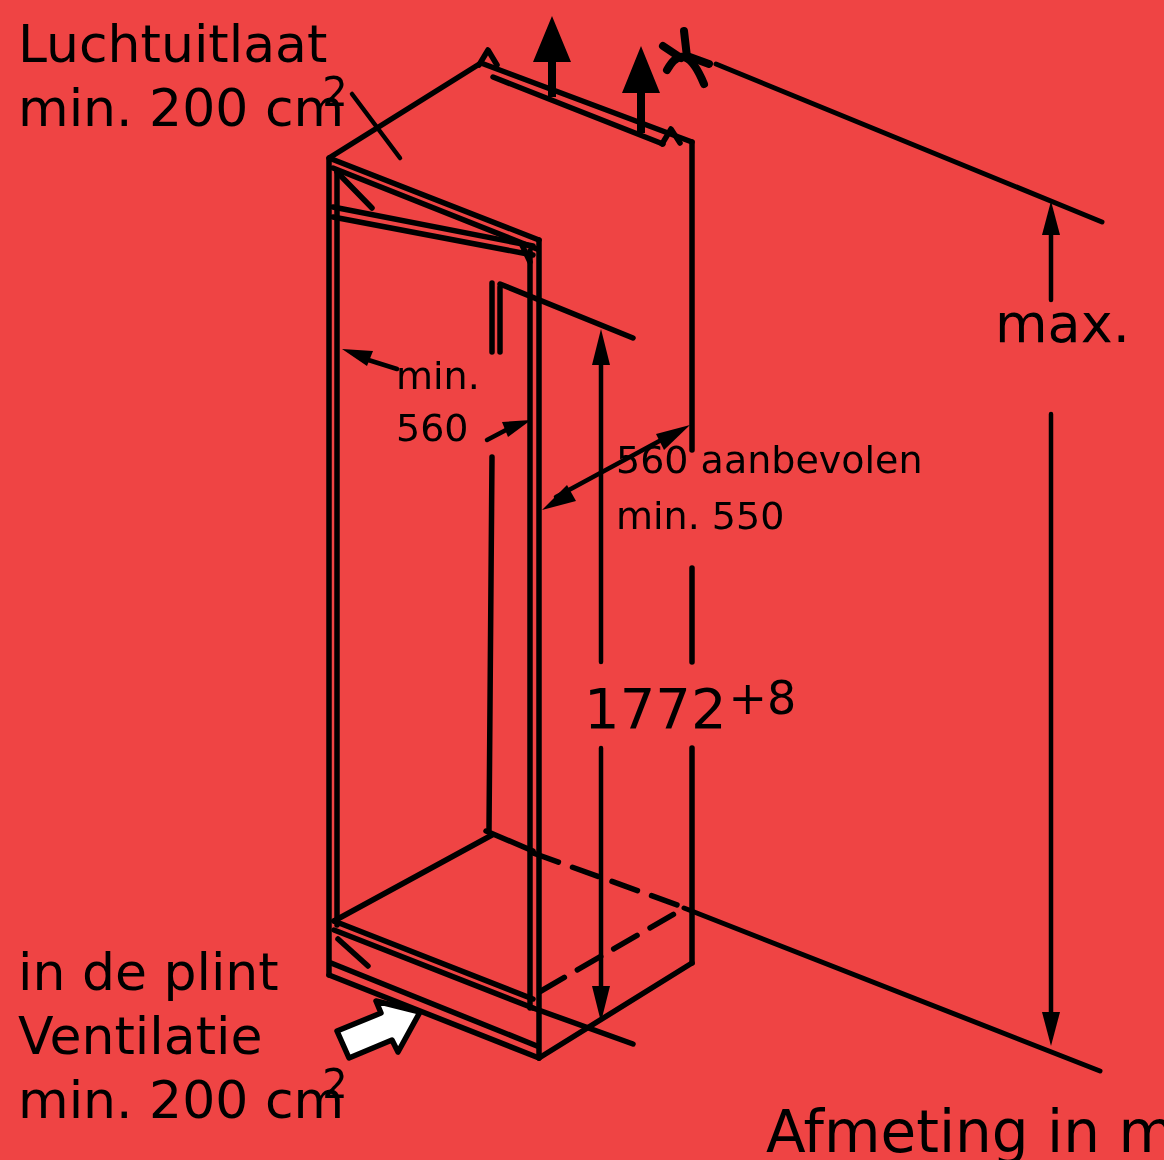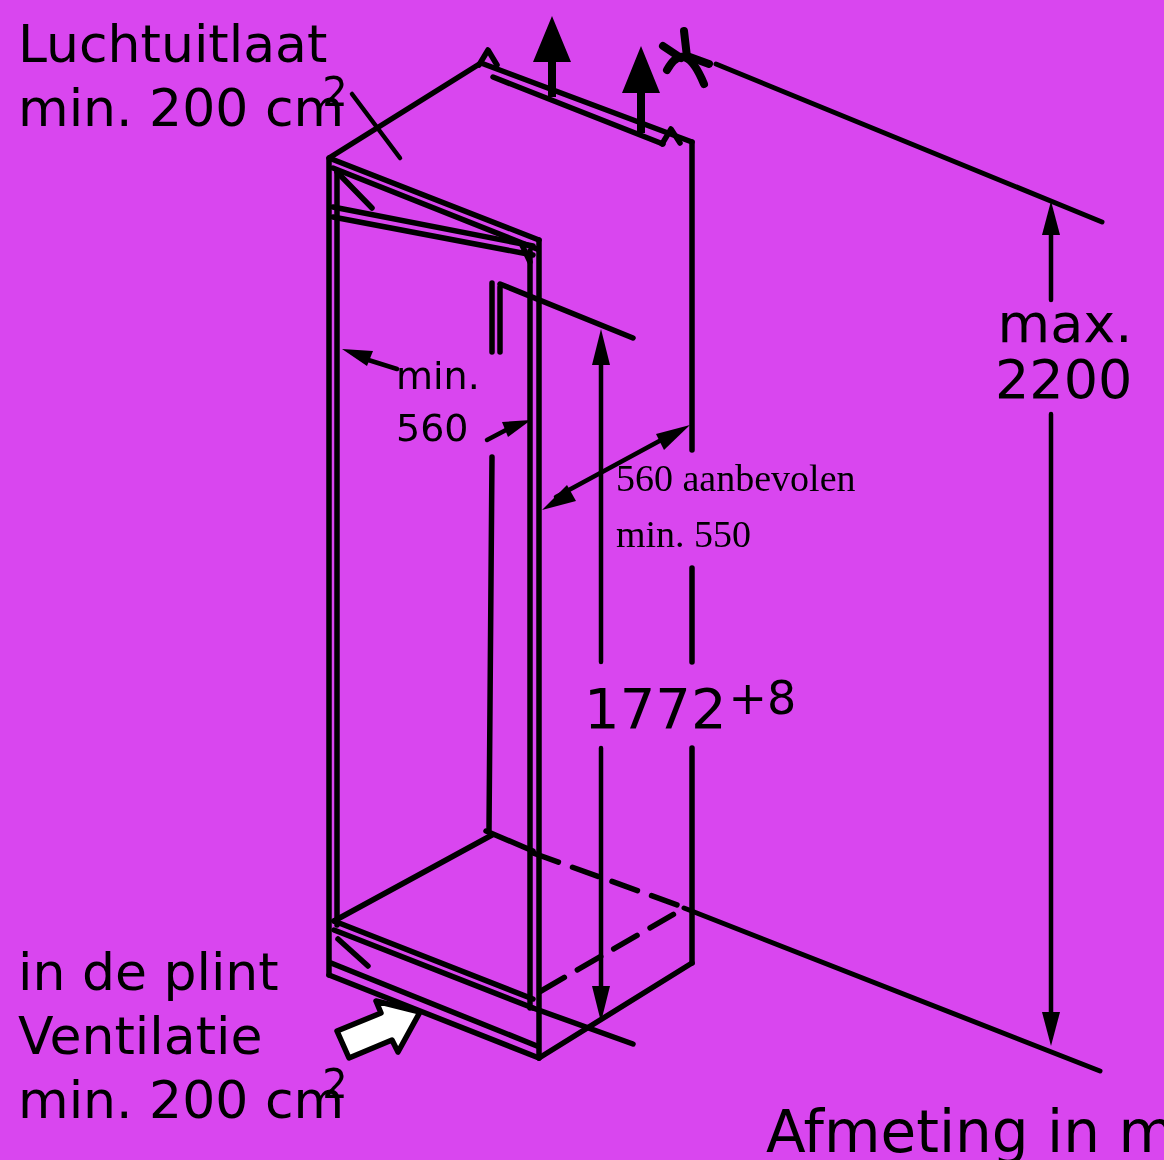--- a/index.html
+++ b/index.html
@@ -1,18 +1,18 @@
 <!DOCTYPE html>
 <html><head>
 <meta charset="utf-8">
 <style>
   html,body{margin:0;padding:0;background:#fff;}
   .stage{
     position:relative;width:1164px;height:1160px;overflow:hidden;
-    background:#d946ef;font-family:"DejaVu Sans","Liberation Sans",sans-serif;color:#000;
+    background:#ef4444;font-family:"DejaVu Sans","Liberation Sans",sans-serif;color:#000;
   }
   .stage svg{position:absolute;left:0;top:0;}
   .lbl{position:absolute;white-space:nowrap;color:#000;}
   .lbl-corner{font-size:52px;line-height:64px;}
   .lbl-dim{font-size:38px;line-height:56px;}
   .sup2{font-size:40px;position:relative;top:-20px;margin-left:-22px;}
   .supTol{font-size:46px;position:relative;top:-14px;margin-left:2px;}
   .big{font-size:56px;}
   .caption{font-size:58px;}
 </style>
@@ -96,32 +96,31 @@
   <div class="lbl lbl-corner" style="left:18px;top:12px;">
     <div>Luchtuitlaat</div>
     <div><span>min. 200 cm</span><span class="sup2">2</span></div>
   </div>
 
   <div class="lbl lbl-dim" style="left:396px;top:350px;line-height:52px;">
     <div>min.</div>
     <div>560</div>
   </div>
 
-  <div class="lbl lbl-dim" style="left:616px;top:450px;font-family:Liberation Serif, serif;">
+  <div class="lbl lbl-dim" style="left:616px;top:432px;">
     <div>560 aanbevolen</div>
     <div>min. 550</div>
   </div>
 
   <div class="lbl big" style="left:543px;top:676px;margin-left:41px;">
     <span>1772</span><span class="supTol">+8</span>
   </div>
 
   <div class="lbl" style="left:995px;top:296px;font-size:54px;line-height:56px;text-align:right;">
     <div>max.</div>
-    <div>2200</div>
   </div>
 
   <div class="lbl lbl-corner" style="left:18px;top:940px;">
     <div>in de plint</div>
     <div>Ventilatie</div>
     <div><span>min. 200 cm</span><span class="sup2">2</span></div>
   </div>
 
   <div class="lbl caption" style="left:766px;top:1098px;">Afmeting in mm</div>
 

